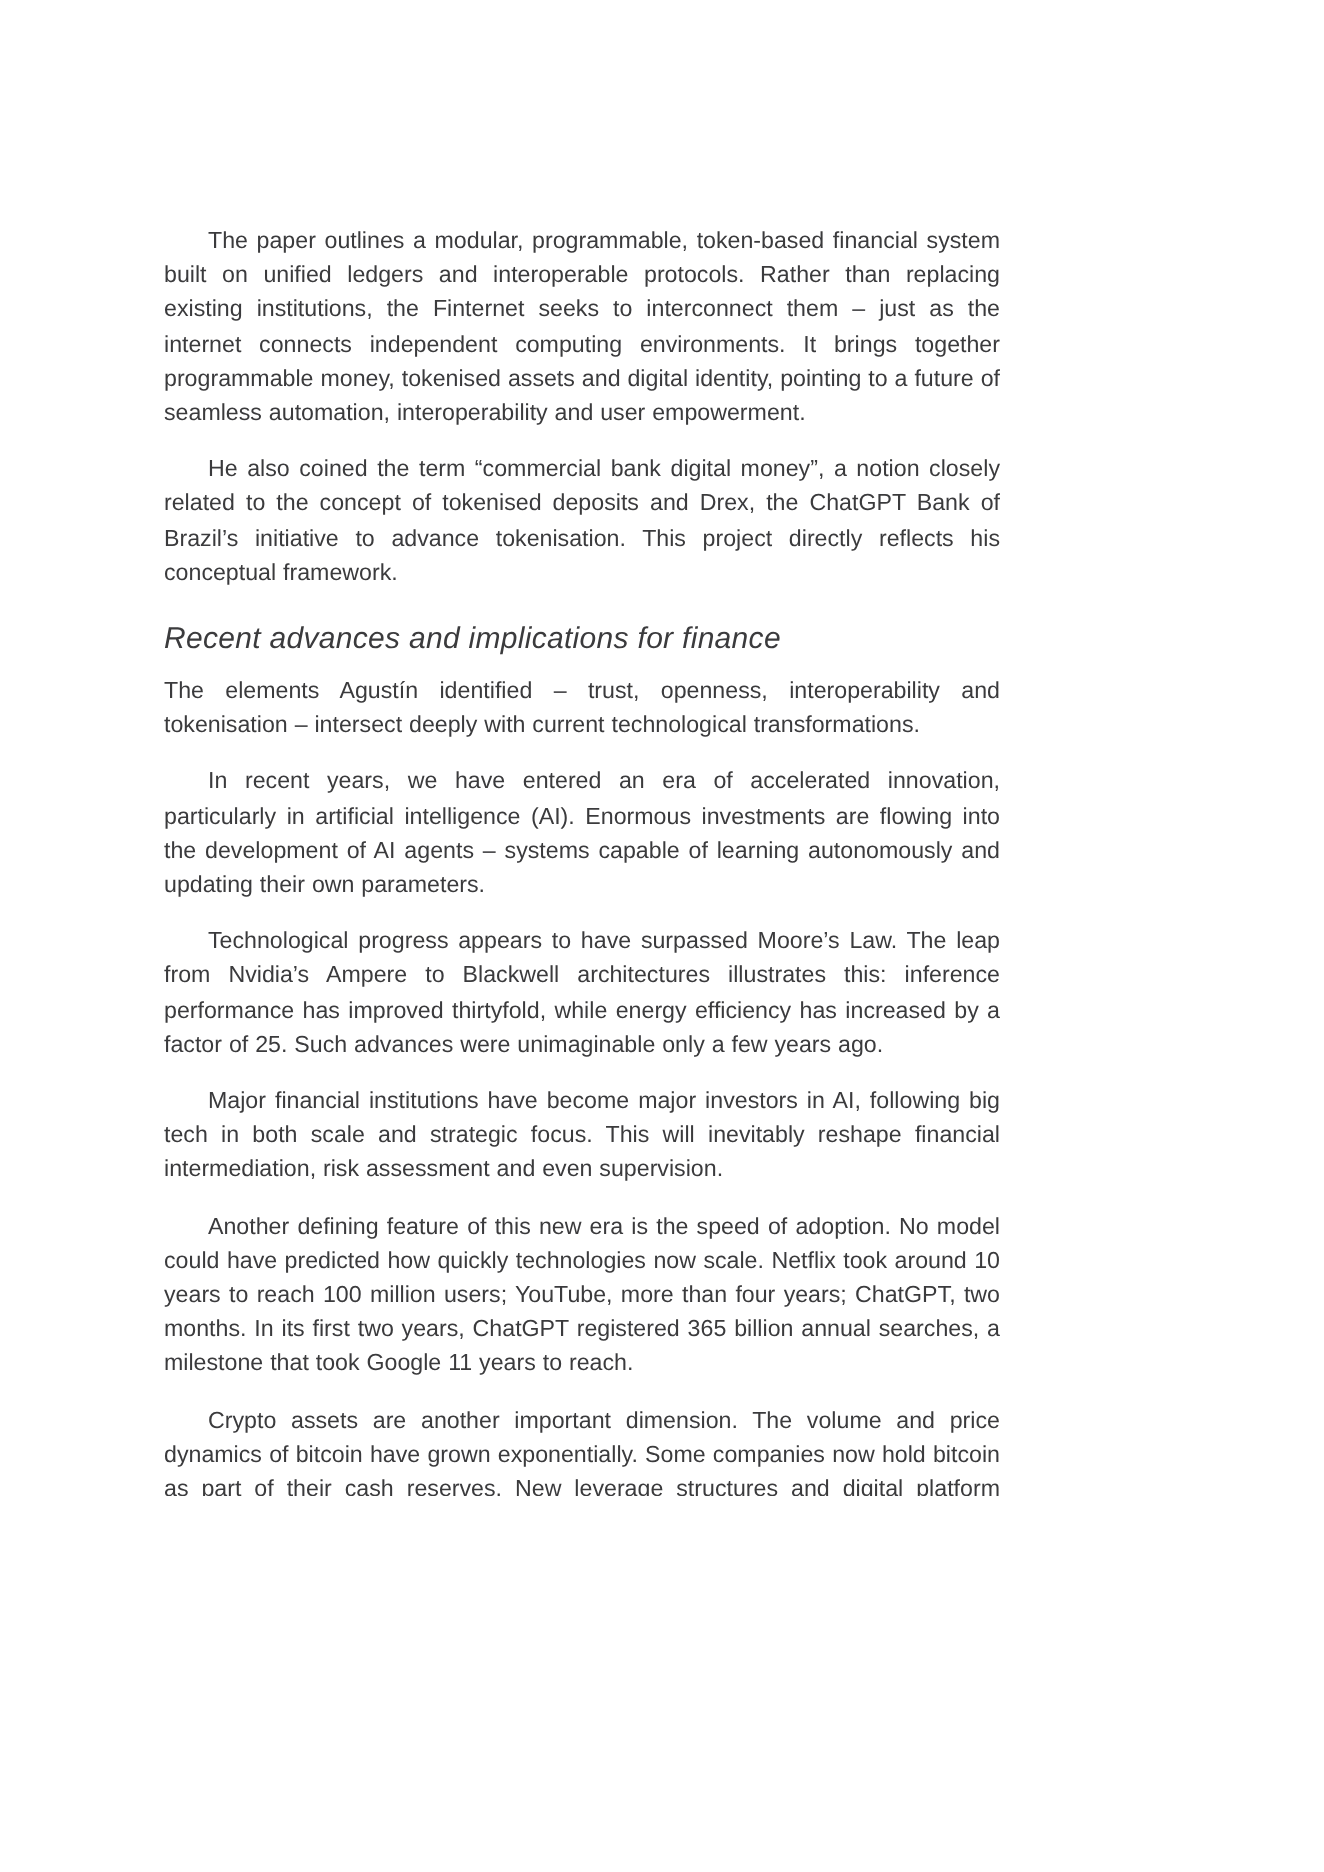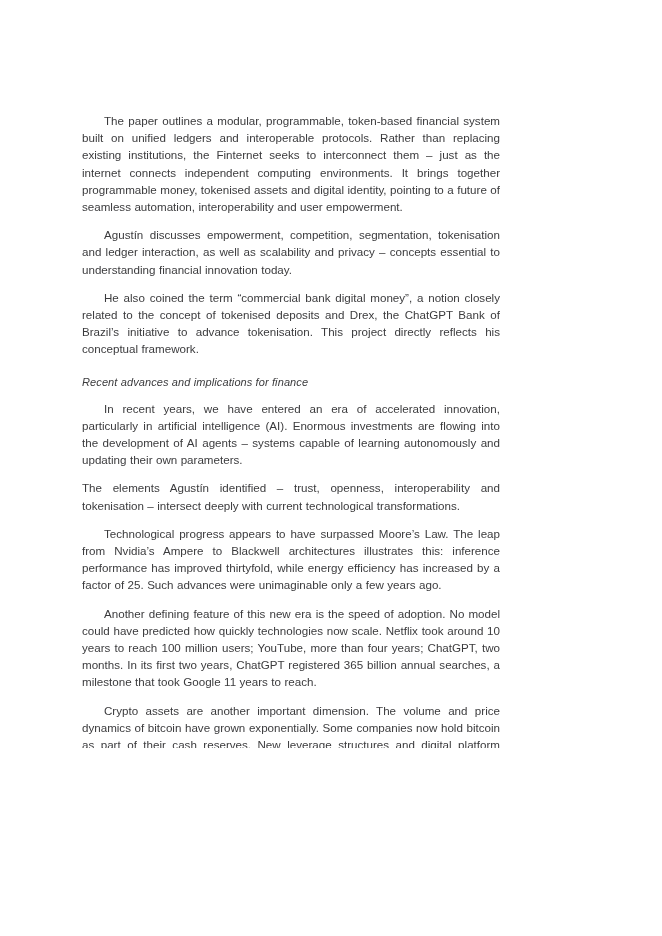--- a/index.html
+++ b/index.html
@@ -36,21 +36,21 @@
     word-spacing: 0.02em;
   }
   p.body-par.no-indent {
     text-indent: 0;
   }
   p.body-par.last-of-block {
     margin-bottom: 11px;
   }
   h2.section-heading {
     margin: 16px 0 9px 0;
-    font-size: 11px;
+    font-size: 15px;
     line-height: 17px;
     font-style: italic;
     font-weight: normal;
     color: #3b3b3d;
     text-align: left;
     letter-spacing: 0.01em;
   }
   .footer {
     position: absolute;
     left: 82px;
@@ -71,28 +71,28 @@
   }
 </style>
 </head>
 <body>
 
 <div class="page">
 
   <div class="content">
 
     <p class="body-par">The paper outlines a modular, programmable, token-based financial system built on unified ledgers and interoperable protocols. Rather than replacing existing institutions, the Finternet seeks to interconnect them – just as the internet connects independent computing environments. It brings together programmable money, tokenised assets and digital identity, pointing to a future of seamless automation, interoperability and user empowerment.</p>
-    <p class="body-par">Agustín discusses empowerment, competition, segmentation, tokenisation and ledger interaction, as well as scalability and privacy – concepts essential to understanding financial innovation today.</p>
     <p class="body-par last-of-block">He also coined the term “commercial bank digital money”, a notion closely related to the concept of tokenised deposits and Drex, the ChatGPT Bank of Brazil’s initiative to advance tokenisation. This project directly reflects his conceptual framework.</p>
 
     <h2 class="section-heading">Recent advances and implications for finance</h2>
 
+    <p class="body-par no-indent">The elements Agustín identified – trust, openness, interoperability and tokenisation – intersect deeply with current technological transformations.</p>
     <p class="body-par">In recent years, we have entered an era of accelerated innovation, particularly in artificial intelligence (AI). Enormous investments are flowing into the development of AI agents – systems capable of learning autonomously and updating their own parameters.</p>
-    <p class="body-par no-indent">The elements Agustín identified – trust, openness, interoperability and tokenisation – intersect deeply with current technological transformations.</p>
     <p class="body-par">Technological progress appears to have surpassed Moore’s Law. The leap from Nvidia’s Ampere to Blackwell architectures illustrates this: inference performance has improved thirtyfold, while energy efficiency has increased by a factor of 25. Such advances were unimaginable only a few years ago.</p>
+    <p class="body-par">Major financial institutions have become major investors in AI, following big tech in both scale and strategic focus. This will inevitably reshape financial intermediation, risk assessment and even supervision.</p>
     <p class="body-par">Another defining feature of this new era is the speed of adoption. No model could have predicted how quickly technologies now scale. Netflix took around 10 years to reach 100 million users; YouTube, more than four years; ChatGPT, two months. In its first two years, ChatGPT registered 365 billion annual searches, a milestone that took Google 11 years to reach.</p>
     <p class="body-par">Crypto assets are another important dimension. The volume and price dynamics of bitcoin have grown exponentially. Some companies now hold bitcoin as part of their cash reserves. New leverage structures and digital platform banks are emerging, expanding the frontier of digital finance.</p>
 
   </div>
 
   <div class="footer">
     <span class="footer-page-number">2</span>
     <span class="footer-series">BIS Papers No 162</span>
   </div>
 

